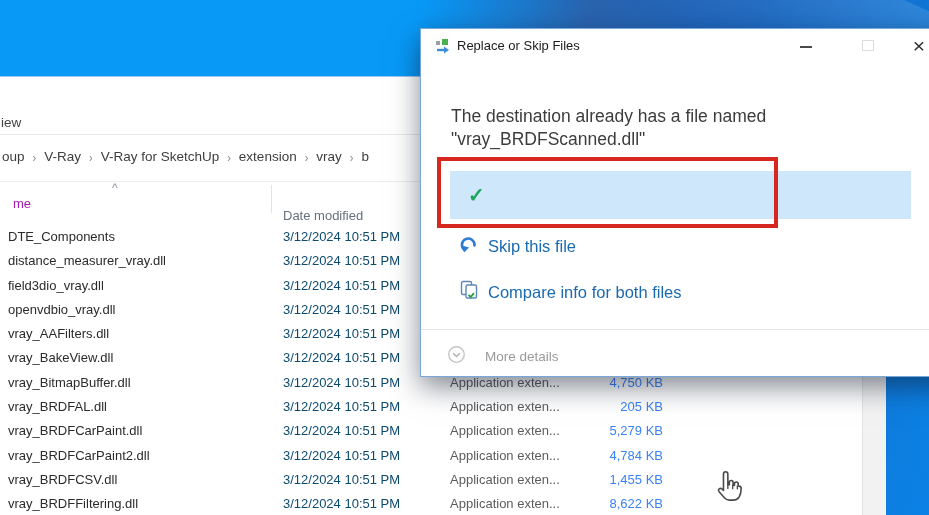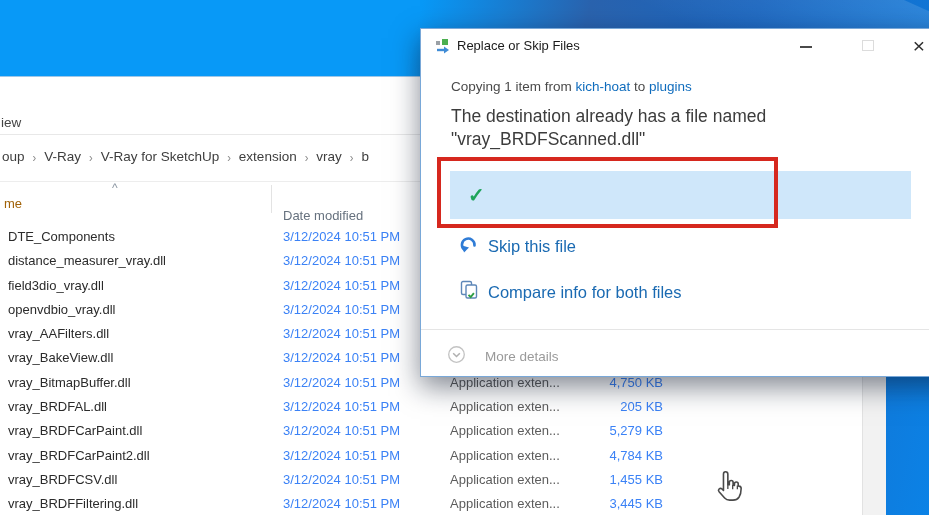--- a/index.html
+++ b/index.html
@@ -15,28 +15,28 @@
   .explorer{position:absolute;left:0;top:76px;width:886px;height:439px;background:#fff;
     border-top:1px solid #9ec7e8;border-right:1px solid #bcd2e4;box-sizing:border-box;}
   .ribbon-tab{position:absolute;left:1px;top:38px;font-size:13.5px;color:#444;}
   .ribbon-sep{position:absolute;left:0;top:57px;width:100%;height:1px;background:#e8e8e8;}
   .crumbbar{position:absolute;left:2px;top:72px;display:flex;align-items:flex-start;white-space:nowrap;}
   .crumb{display:inline-flex;align-items:center;font-size:13.5px;color:#3e3e3e;}
   .crumb-sep{color:#8b8b8b;font-size:11px;margin:0 8px;transform:scaleY(1.15);}
   .crumb:first-child .crumb-sep{display:none;}
   .crumb-label{cursor:default;}
   .crumbbar-border{position:absolute;left:0;top:104px;width:100%;height:1px;background:#ededed;}
-  .col-head-name{position:absolute;left:4px;top:119px;font-size:13px;color:#a16207;}
+  .col-head-name{position:absolute;left:13px;top:119px;font-size:13px;color:#a21caf;}
   .sort-caret{position:absolute;left:112px;top:104px;font-size:12px;color:#8c97a3;}
   .col-head-date{position:absolute;left:283px;top:119px;font-size:13px;color:#66717e;margin-top:12px;}
   .col-sep{position:absolute;left:271px;top:108px;width:1px;height:28px;background:#e3e3e3;}
   .rows{position:absolute;left:0;top:148px;width:100%;}
   .frow{position:relative;height:24.3px;}
   .frow .fname{position:absolute;left:8px;top:4px;font-size:13px;color:#2b2b2b;white-space:nowrap;}
-  .frow .fdate{position:absolute;left:283px;top:4px;font-size:13px;color:#3b82f6;white-space:nowrap;}
+  .frow .fdate{position:absolute;left:283px;top:4px;font-size:13px;color:#0c4a6e;white-space:nowrap;}
   .frow .ftype{position:absolute;left:450px;top:4px;font-size:13px;color:#5c5c5c;white-space:nowrap;}
   .frow .fsize{position:absolute;left:560px;top:4px;width:103px;text-align:right;font-size:13px;color:#3b82f6;white-space:nowrap;}
   .scrollstrip{position:absolute;left:862px;top:0;width:23px;height:100%;
     background:#f2f2f2;border-left:1px solid #e2e2e2;}
   
   .dialog{position:absolute;left:420px;top:28px;width:565px;height:349px;background:#fff;
     border:1px solid #79a8d8;box-sizing:border-box;box-shadow:0 10px 26px rgba(10,20,40,.5);}
   .dlg-title-icon{position:absolute;left:14px;top:10px;width:18px;height:16px;}
   .dlg-title{position:absolute;left:36px;top:9px;font-size:13px;color:#1b1b1b;}
   .btn-min{position:absolute;left:368px;top:0;width:34px;height:30px;cursor:default;}
@@ -173,21 +173,21 @@
         <div class="frow">
         <span class="fname">vray_BRDFCSV.dll</span>
         <span class="fdate">3/12/2024 10:51 PM</span>
         <span class="ftype">Application exten...</span>
         <span class="fsize">1,455 KB</span>
       </div>
         <div class="frow">
         <span class="fname">vray_BRDFFiltering.dll</span>
         <span class="fdate">3/12/2024 10:51 PM</span>
         <span class="ftype">Application exten...</span>
-        <span class="fsize">3,445 KB</span>
+        <span class="fsize">8,622 KB</span>
       </div>
       </div>
 
     <div class="scrollstrip"></div>
   </div>
 
   <div class="dialog">
     <span class="dlg-title-icon ico">
       <svg width="18" height="16" viewBox="0 0 18 16">
         <rect x="1" y="2" width="4" height="4" fill="#9aa0a6"></rect>
@@ -199,21 +199,20 @@
     <div class="dlg-title">Replace or Skip Files</div>
 
     <div class="btn-min">
         <i></i>
       </div>
     <div class="btn-max">
         <i></i>
       </div>
     <div class="btn-close">×</div>
 
-    <div class="copyline"><span>Copying 1 item from </span><span class="lnk">kich-hoat</span><span> to </span><span class="lnk">plugins</span></div>
 
     <div class="headline">
       <div>The destination already has a file named</div>
       <div>"vray_BRDFScanned.dll"</div>
     </div>
 
     <div class="opt-replace">
       <span class="chk">✓</span>
     </div>
     <div class="redbox"></div>

